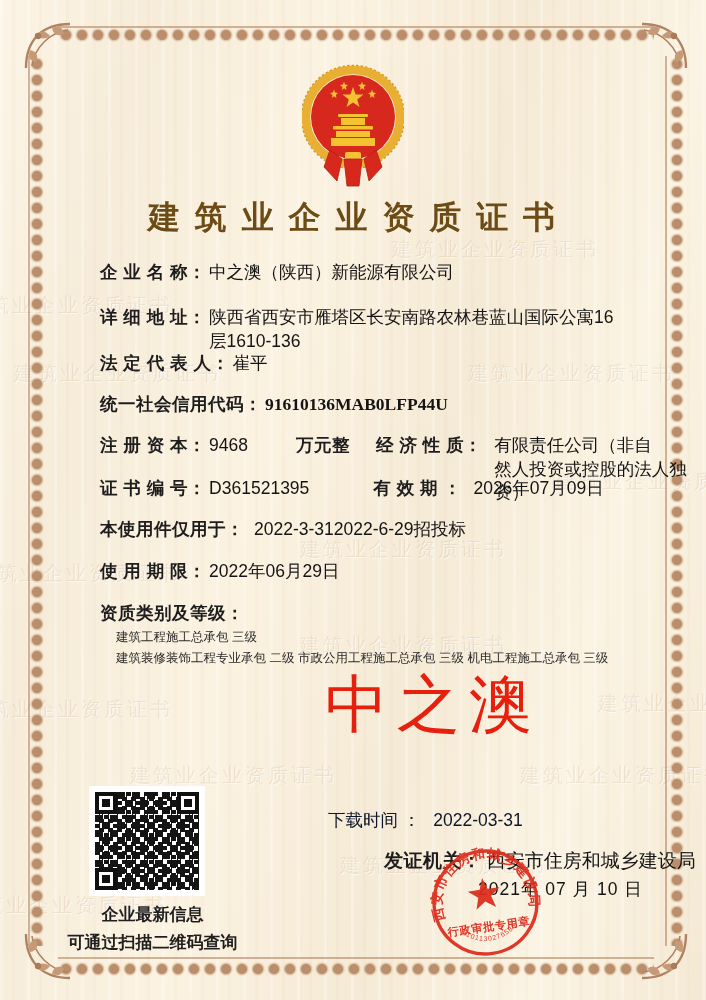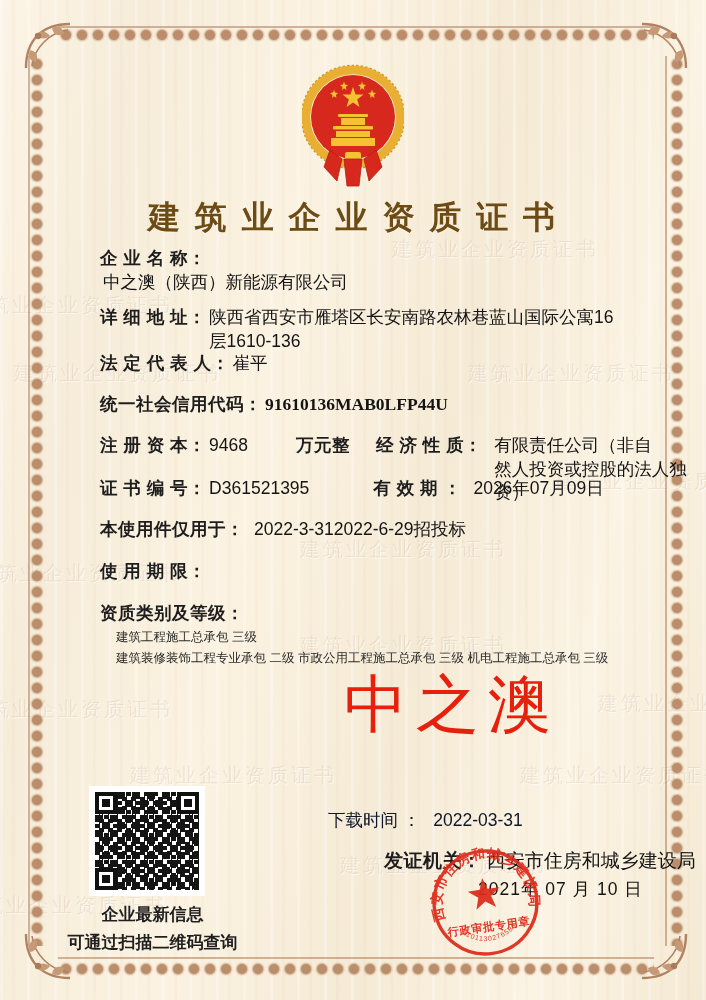--- a/index.html
+++ b/index.html
@@ -37,21 +37,21 @@
   
   .title{position:absolute;left:0;right:0;top:196px;text-align:center;
     font-size:32px;font-weight:bold;letter-spacing:3px;color:#6d4b15;
     text-shadow:0 1px 0 rgba(255,255,255,.4);}
   
   .row{position:absolute;left:100px;font-size:17.5px;color:#141414;display:flex;align-items:flex-start;line-height:1.35;}
   .lbl{font-weight:bold;letter-spacing:.5px;white-space:nowrap;color:#1d1d1d;}
   .val{margin-left:3px;}
   .preline{white-space:pre-line;}
   .qual-small{position:absolute;left:116px;top:627px;font-size:12.5px;color:#2a2a2a;line-height:1.65;}
-  .red-note{position:absolute;left:344px;top:662px;font-size:63px;letter-spacing:9px;color:#e7200d;font-weight:500;}
+  .red-note{position:absolute;left:325px;top:662px;font-size:63px;letter-spacing:9px;color:#e7200d;font-weight:500;}
   
   .qr{position:absolute;left:92px;top:789px;width:110px;height:104px;background:#fff;box-shadow:0 0 0 3px #fff;}
   .qr-pattern{position:absolute;inset:3px;
     background:
       repeating-conic-gradient(from 0deg,#141414 0% 25%,transparent 25% 50%) 0 0/15px 15px,
       repeating-conic-gradient(from 0deg,#141414 0% 25%,#ffffff 25% 50%) 0 0/9px 9px;}
   .finder{position:absolute;width:22px;height:22px;border:4px solid #101010;background:#fff;box-sizing:border-box;}
   .finder::after{content:"";position:absolute;inset:3px;background:#101010;}
   .f-tl{left:3px;top:3px;} .f-tr{right:3px;top:3px;} .f-bl{left:3px;bottom:3px;}
   .qr-cap{position:absolute;left:30px;width:245px;text-align:center;font-weight:bold;font-size:17px;color:#1f1f1f;}
@@ -163,21 +163,21 @@
     <g fill="#d7281d" stroke="#b11f12" stroke-width="0.8">
       <polygon points="41,97 59,97 56,124 44,124"></polygon>
       <polygon points="27,88 39,97 34,119 21,105"></polygon>
       <polygon points="73,88 61,97 66,119 79,105"></polygon>
     </g>
   </svg>
 </div>
 
 <div class="title">建 筑 业 企 业 资 质 证 书</div>
 
-<div class="row" style="top:247px;flex-direction:column;">
+<div class="row" style="top:261px;">
   <span class="lbl">企 业 名 称：</span>
   <span class="val">中之澳（陕西）新能源有限公司</span>
 </div>
 
 <div class="row" style="top:306px;">
   <span class="lbl">详 细 地 址：</span>
   <span class="val preline" style="max-width:432px;">陕西省西安市雁塔区长安南路农林巷蓝山国际公寓16
 层1610-136</span>
 </div>
 
@@ -207,20 +207,21 @@
   <span class="val" style="margin-left:12px;">2026年07月09日</span>
 </div>
 
 <div class="row" style="top:518px;align-items:center;">
   <span class="lbl">本使用件仅用于：</span>
   <span class="val" style="margin-left:10px;">2022-3-312022-6-29招投标</span>
 </div>
 
 <div class="row" style="top:560px;">
   <span class="lbl">使 用 期 限：</span>
+  <span class="val">2022年06月29日</span>
 </div>
 
 <div class="row" style="top:602px;">
   <span class="lbl">资质类别及等级：</span>
 </div>
 
 <div class="qual-small">
   <div>建筑工程施工总承包 三级</div>
   <div>建筑装修装饰工程专业承包 二级 市政公用工程施工总承包 三级 机电工程施工总承包 三级</div>
 </div>

